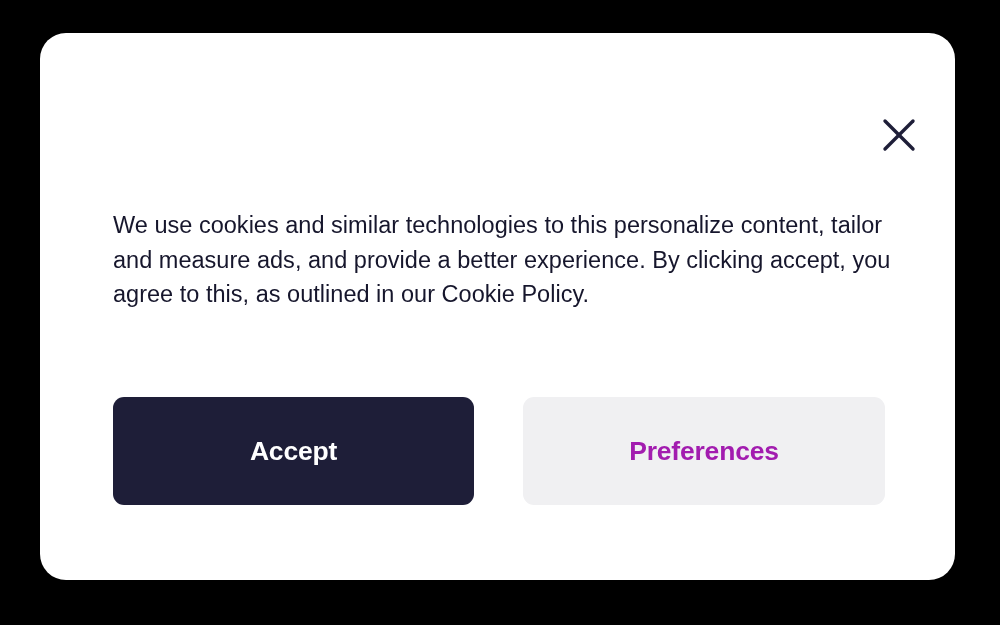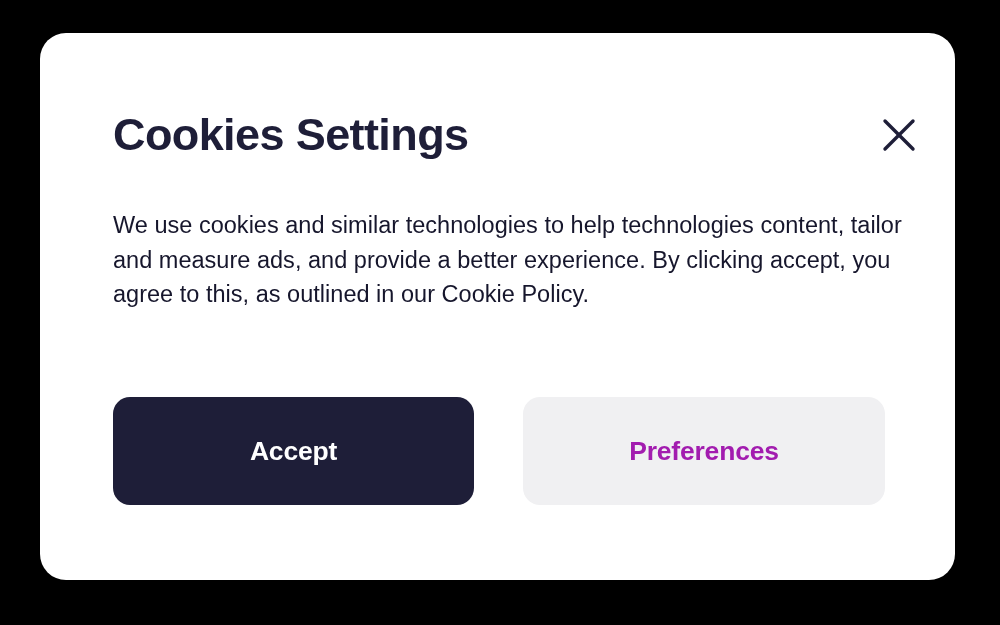--- a/index.html
+++ b/index.html
@@ -96,21 +96,21 @@
     top: 364px;
     width: 772px;
     height: 108px;
   }
 
   .action-button {
     position: absolute;
     top: 0;
     height: 108px;
     border: none;
-    border-radius: 17px;
+    border-radius: 11px;
     font-family: "Liberation Sans", sans-serif;
     font-size: 26.5px;
     font-weight: bold;
     letter-spacing: -0.2px;
     cursor: pointer;
     display: flex;
     align-items: center;
     justify-content: center;
     padding: 16px;
   }
@@ -130,33 +130,32 @@
   }
 </style>
 </head>
 <body>
 
 <div id="viewport">
 
   <div id="cookie-card">
 
     <div class="card-header">
-      <h1 class="dialog-title">Cookies Settings</h1>
 
       <button class="close-button" aria-label="Close">
         <span>
           <svg width="38" height="38" viewBox="0 0 38 38" aria-hidden="true">
             <line x1="5" y1="5" x2="33" y2="33" stroke="#1e1e38" stroke-width="3.4" stroke-linecap="round"></line>
             <line x1="33" y1="5" x2="5" y2="33" stroke="#1e1e38" stroke-width="3.4" stroke-linecap="round"></line>
           </svg>
         </span>
       </button>
     </div>
 
-    <p class="dialog-body">We use cookies and similar technologies to help technologies content, tailor and measure ads, and provide a better experience. By clicking accept, you agree to this, as outlined in our Cookie Policy.</p>
+    <p class="dialog-body">We use cookies and similar technologies to this personalize content, tailor and measure ads, and provide a better experience. By clicking accept, you agree to this, as outlined in our Cookie Policy.</p>
 
     <div class="card-actions">
       <button class="action-button primary">Accept</button>
       <button class="action-button secondary">Preferences</button>
     </div>
 
   </div>
 
 </div>
 

